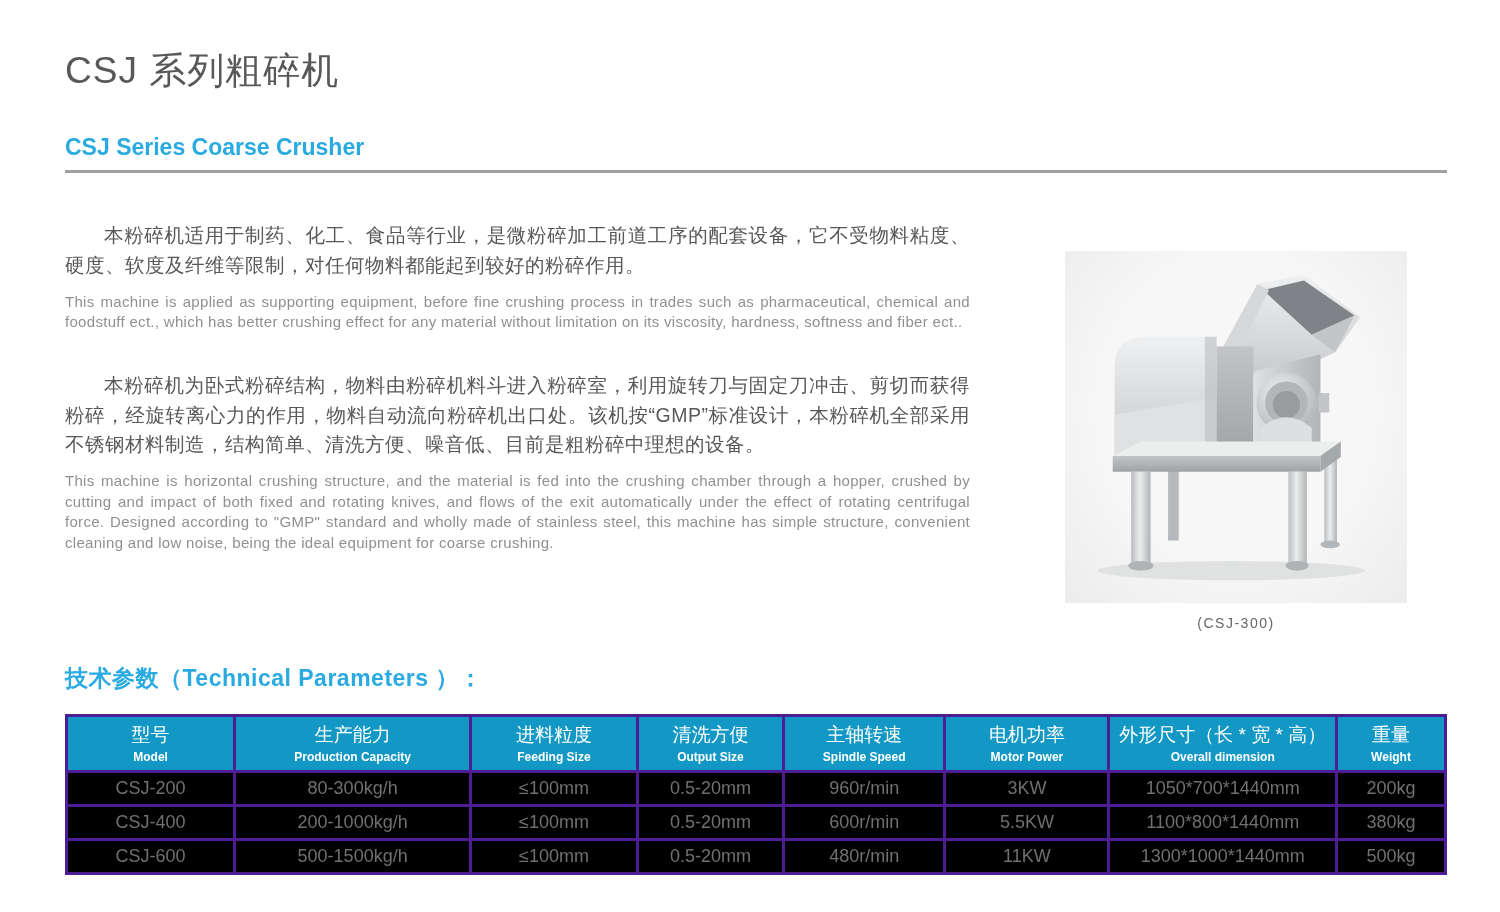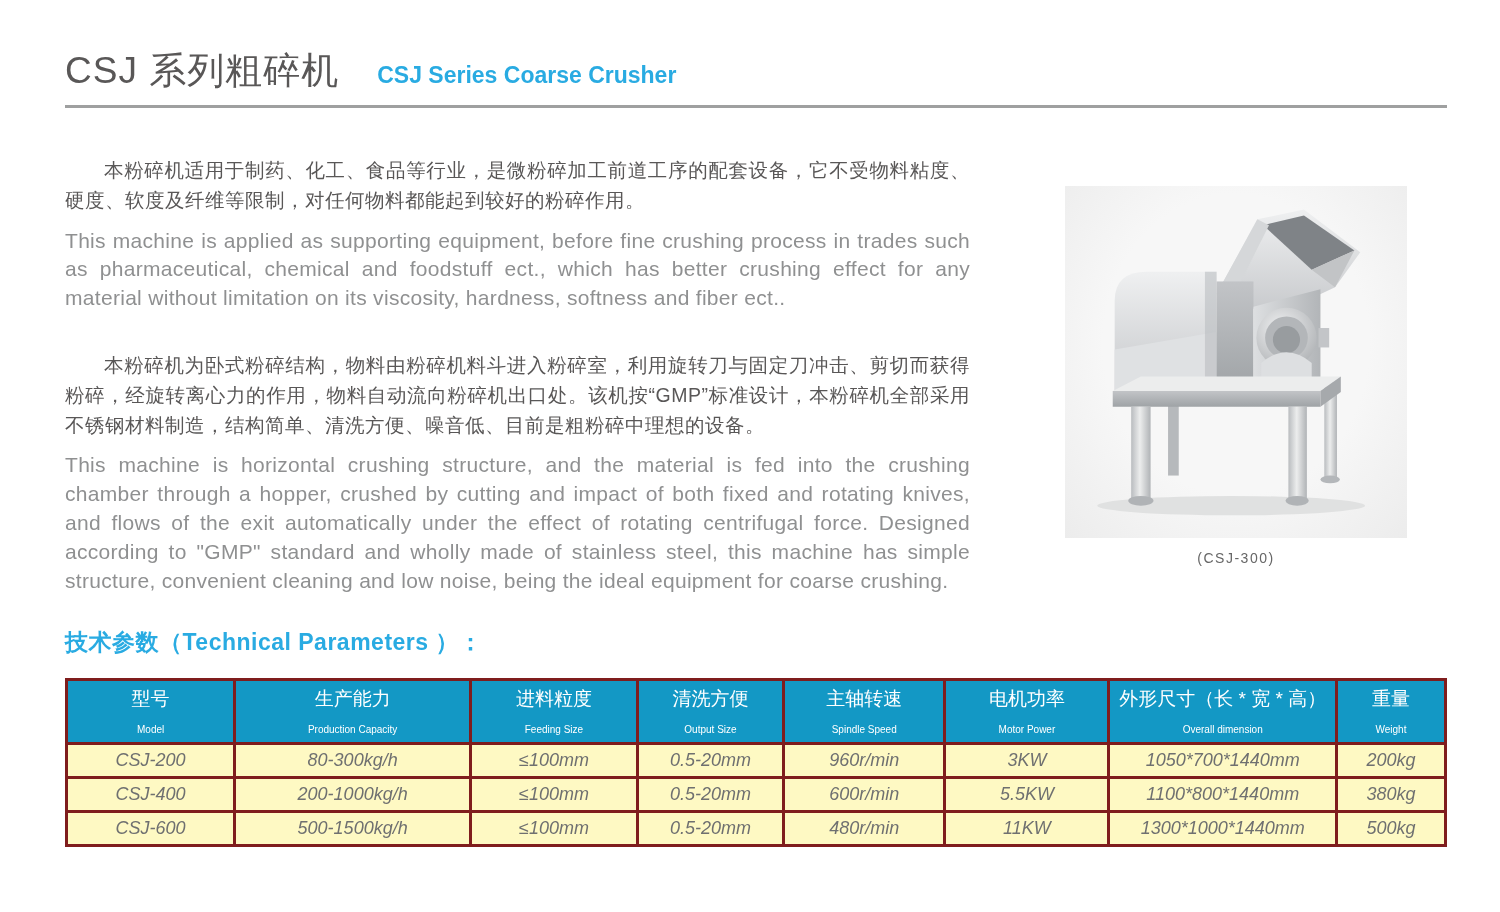--- a/index.html
+++ b/index.html
@@ -6,21 +6,21 @@
   html, body { width: 1500px; height: 912px; }
   body {
     background: #ffffff;
     font-family: "Liberation Sans", sans-serif;
     color: #595757;
     overflow: hidden;
   }
   .page { padding: 46px 53px 0 65px; }
 
   
-  .header { display: flex; align-items: baseline; gap: 38px; }
+  .header { display: flex; align-items: baseline; gap: 38px; flex-direction: column; }
   .title-zh { font-size: 37px; font-weight: 500; letter-spacing: 1px; color: #595757; }
   .title-en { font-size: 23px; font-weight: bold; color: #29abe2; }
   .rule { height: 3px; background: #9fa0a0; margin-top: 9px; }
 
   
   .content-row { display: flex; margin-top: 48px; }
   .text-col { width: 905px; flex: none; }
   .image-col { flex: 1; padding-left: 95px; }
 
   .sec-heading {
@@ -32,21 +32,21 @@
   }
   .para-zh {
     font-size: 19.5px;
     line-height: 1.53;
     text-indent: 2em;
     text-align: justify;
     letter-spacing: 0.5px;
     margin-bottom: 11px;
   }
   .para-en {
-    font-size: 21px;
+    font-size: 15px;
     line-height: 1.37;
     color: #8f9091;
     text-align: justify;
     letter-spacing: 0.3px;
   }
   .section-working { margin-top: 38px; }
 
   
   .image-block {
     margin-top: 30px;
@@ -67,38 +67,37 @@
   }
 
   
   .tech-heading { margin-top: 32px; margin-bottom: 15px; }
   table.params {
     width: 100%;
     margin-top: 20px;
     border-collapse: collapse;
     table-layout: fixed;
   }
-  table.params th, table.params td { border: 3px solid #7f1d1d; }
+  table.params th, table.params td { border: 3px solid #4c1d95; }
   table.params th {
     background: #1398c5;
     color: #ffffff;
     font-weight: normal;
     padding: 7px 2px 6px;
     line-height: 1.2;
   }
   table.params th .h-zh { display: block; font-size: 19px; }
-  table.params th .h-en { display: block; font-size: 10px; margin-top: 13px; }
+  table.params th .h-en { display: block; font-size: 12px; margin-top: 3px; font-weight: bold; }
   table.params td {
-    background: #fef9c3;
+    background: #000000;
     color: #6f7070;
     font-size: 18px;
     text-align: center;
     height: 34px;
     padding: 2px 4px;
-    font-style: italic;
   }
   col.c1 { width: 12.2%; } col.c2 { width: 17.1%; } col.c3 { width: 12.1%; }
   col.c4 { width: 10.6%; } col.c5 { width: 11.7%; } col.c6 { width: 11.9%; }
   col.c7 { width: 16.5%; } col.c8 { width: 7.9%; }
 </style>
 </head>
 <body>
 
 <div class="page">
 

